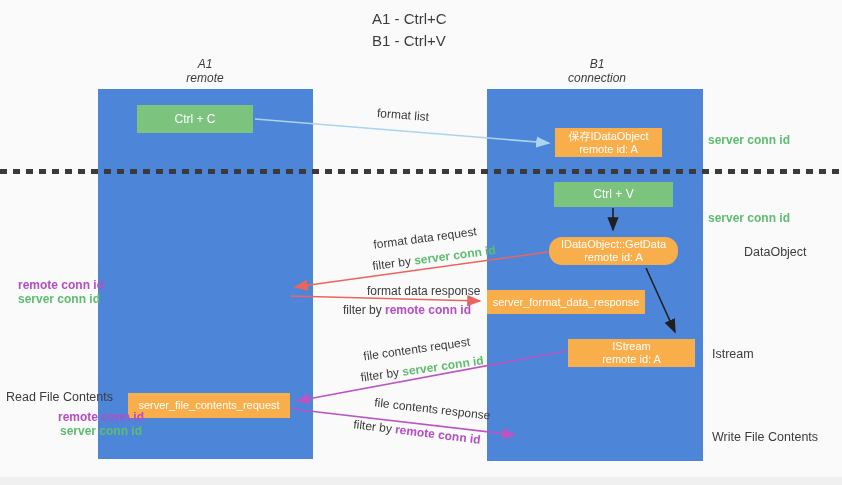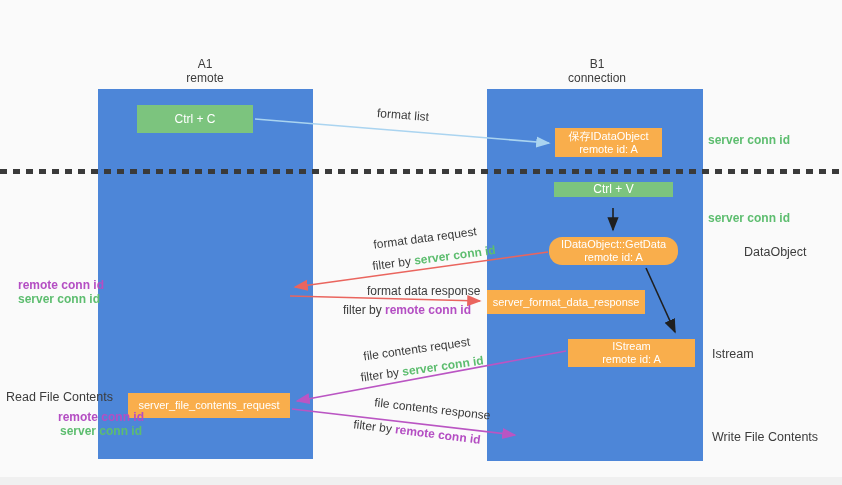--- a/index.html
+++ b/index.html
@@ -1,19 +1,19 @@
 <!DOCTYPE html>
 <html><head>
 <meta charset="utf-8">
 <style>
   html,body{margin:0;padding:0;}
   body{font-family:"Liberation Sans","DejaVu Sans",sans-serif;background:#fff;}
   #stage{position:relative;width:842px;height:485px;background:#fafafa;overflow:hidden;}
   .col{position:absolute;background:#4d86d8;z-index:1;}
-  .col-header{position:absolute;text-align:center;font-size:12px;line-height:14px;color:#3c3c3c;z-index:2;}
+  .col-header{position:absolute;text-align:center;font-size:12px;line-height:14px;color:#3c3c3c;z-index:2;font-style:italic;}
 
   .dotted{position:absolute;left:0;top:169px;width:842px;height:5px;z-index:3;
     background:repeating-linear-gradient(to right,#3a3a3a 0 7px,transparent 7px 13px);}
 
   .node{position:absolute;z-index:5;display:flex;flex-direction:column;align-items:center;justify-content:center;
     color:#fff;font-size:11px;line-height:13px;text-align:right;}
   .node.green{background:#7cc47e;font-size:12px;}
   .node.orange{background:#f9ae4c;}
 
   svg.arrows{position:absolute;left:0;top:0;z-index:4;}
@@ -28,20 +28,24 @@
   .title{position:absolute;left:372px;top:8px;font-size:15px;line-height:22px;color:#3c3c3c;z-index:2;}
   .bottom-strip{position:absolute;left:0;bottom:0;width:842px;height:8px;background:#f0f0f0;z-index:0;}
 </style>
 </head>
 <body>
 
 <div id="stage">
 
   <div class="bottom-strip"></div>
 
+  <div class="title">
+    <div>A1 - Ctrl+C</div>
+    <div>B1 - Ctrl+V</div>
+  </div>
 
   <div class="col-header" style="left:155px;top:57px;width:100px;">
     <div>A1</div>
     <div>remote</div>
   </div>
   <div class="col-header" style="left:547px;top:57px;width:100px;">
     <div>B1</div>
     <div>connection</div>
   </div>
 
@@ -76,21 +80,21 @@
 
   <div class="node green" style="left:137px;top:105px;width:116px;height:28px;">
     <span>Ctrl + C</span>
   </div>
 
   <div class="node orange" style="left:555px;top:128px;width:107px;height:29px;">
     <span>保存IDataObject</span>
     <span>remote id: A</span>
   </div>
 
-  <div class="node green" style="left:554px;top:182px;width:119px;height:15px;">
+  <div class="node green" style="left:554px;top:182px;width:119px;height:25px;">
     <span>Ctrl + V</span>
   </div>
 
   <div class="node orange" style="left:549px;top:237px;width:129px;height:28px;border-radius:13px;">
     <span>IDataObject::GetData</span>
     <span>remote id: A</span>
   </div>
 
 
   <div class="node orange" style="left:487px;top:290px;width:158px;height:24px;">

